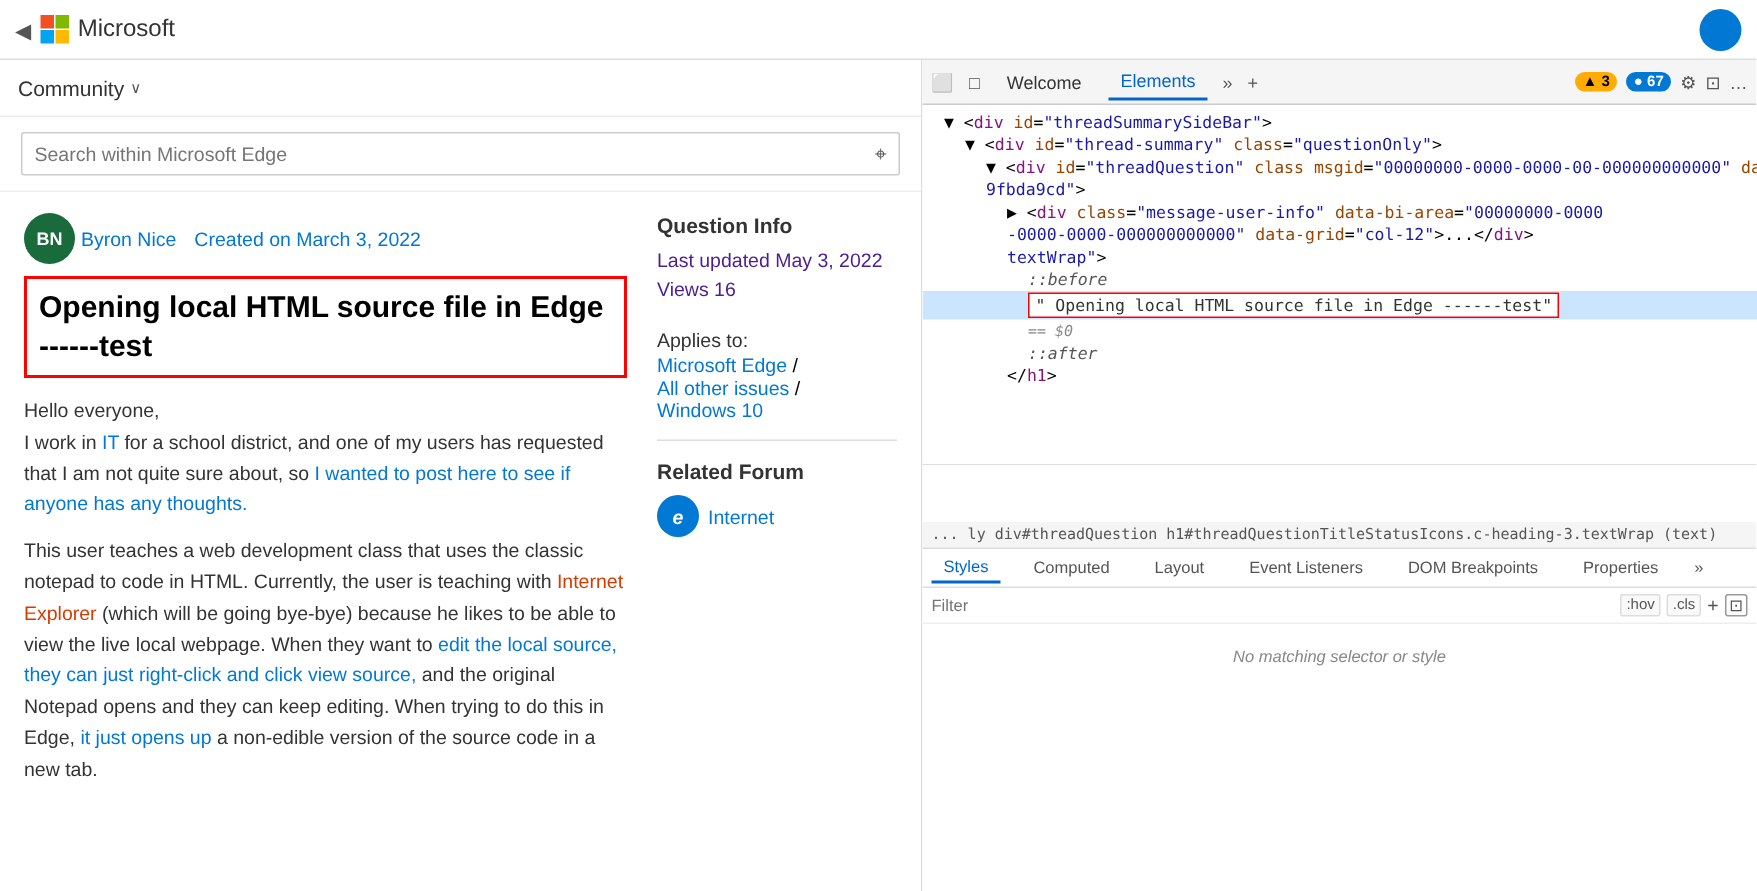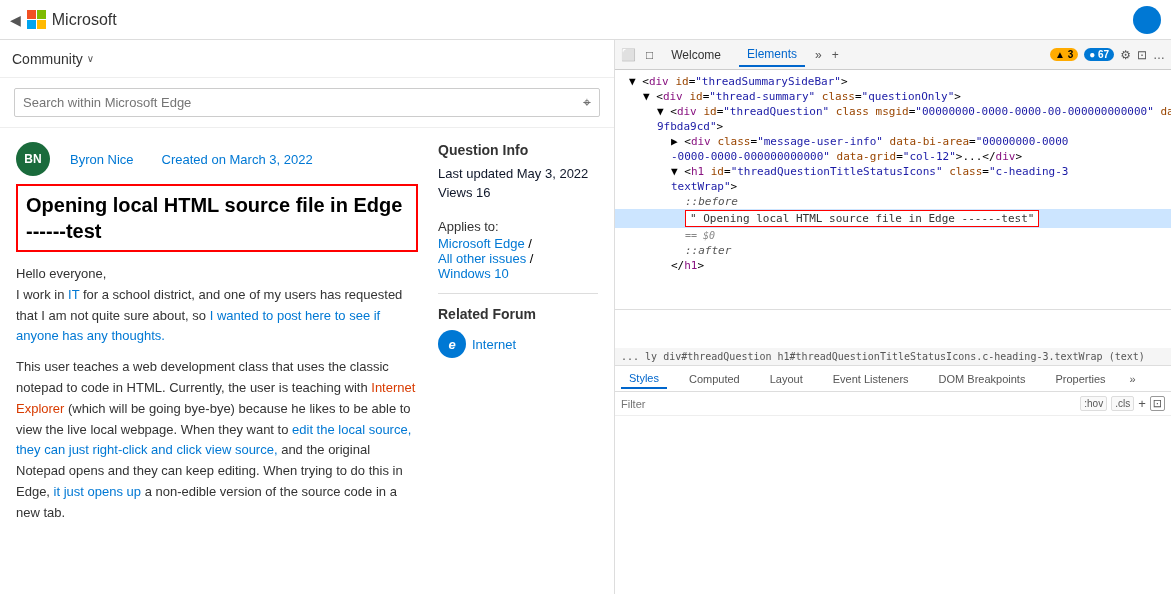--- a/index.html
+++ b/index.html
@@ -37,35 +37,35 @@
     .search-bar { padding: 10px 14px; border-bottom: 1px solid #eee; flex-shrink: 0; }
     .search-input-wrapper { display: flex; align-items: center; border: 1px solid #ccc; border-radius: 2px; padding: 5px 8px; background: #fff; }
     .search-input { border: none; outline: none; flex: 1; font-size: 13px; color: #555; background: transparent; }
     .search-icon-text { font-size: 14px; color: #555; }
 
     
     .article-area { flex: 1; overflow-y: auto; padding: 14px 16px; display: flex; gap: 20px; }
 
     
     .question-content { flex: 1; }
-    .author-row { display: flex; align-items: center; gap: 20px; margin-bottom: 8px; }
+    .author-row { display: flex; align-items: center; gap: 4px; margin-bottom: 8px; }
     .author-avatar { width: 34px; height: 34px; border-radius: 50%; background: #1a6b3c; display: flex; align-items: center; justify-content: center; color: #fff; font-size: 12px; font-weight: bold; flex-shrink: 0; }
     .author-name { color: #0078d4; font-size: 13px; cursor: pointer; }
     .author-date { color: #0078d4; font-size: 13px; margin-left: 8px; }
     .question-title { border: 2px solid red; padding: 6px 8px; margin-bottom: 12px; }
     .question-title h1 { font-size: 20px; font-weight: 600; color: #000; line-height: 1.3; }
     .question-body { font-size: 13px; color: #333; line-height: 1.6; }
     .question-body p { margin-bottom: 10px; }
     .link-text { color: #0078d4; cursor: pointer; }
     .highlight-orange { color: #d83b01; }
 
     
     .sidebar-info { width: 160px; flex-shrink: 0; font-size: 13px; }
     .sidebar-info h3 { font-size: 14px; font-weight: 600; color: #333; margin-bottom: 8px; }
-    .info-item { margin-bottom: 4px; color: #0f172a; }
+    .info-item { margin-bottom: 4px; color: #4c1d95; }
     .info-label { color: #333; margin-bottom: 2px; }
     .info-link { color: #0078d4; cursor: pointer; }
     .divider-line { border: none; border-top: 1px solid #ddd; margin: 12px 0; }
     .related-forum-icon { width: 24px; height: 24px; background: #0078d4; border-radius: 50%; display: flex; align-items: center; justify-content: center; color: #fff; font-size: 10px; margin-right: 6px; }
     .related-item { display: flex; align-items: center; }
 
     
     .right-panel { flex: 1; display: flex; flex-direction: column; background: #fff; overflow: hidden; font-size: 11px; }
     .devtools-top-bar { display: flex; align-items: center; height: 30px; background: #f5f5f5; border-bottom: 1px solid #ccc; padding: 0 6px; gap: 10px; }
     .devtools-tab { padding: 4px 8px; font-size: 12px; cursor: pointer; color: #333; }
@@ -229,23 +229,20 @@
       <div class="tree-line indent-3" style="padding-left:42px;">
         <span class="attr-val">9fbda9cd"</span>&gt;
       </div>
       <div class="tree-line indent-4">
         ▶ &lt;<span class="tag-color">div</span> <span class="attr-name">class</span>=<span class="attr-val">"message-user-info"</span> <span class="attr-name">data-bi-area</span>=<span class="attr-val">"00000000-0000</span>
       </div>
       <div class="tree-line indent-4">
         <span class="attr-val">-0000-0000-000000000000"</span> <span class="attr-name">data-grid</span>=<span class="attr-val">"col-12"</span>&gt;...&lt;/<span class="tag-color">div</span>&gt;
       </div>
       <div class="tree-line indent-4">
-        ▼ &lt;<span class="tag-color">h1</span> <span class="attr-name">id</span>=<span class="attr-val">"threadQuestionTitleStatusIcons"</span> <span class="attr-name">class</span>=<span class="attr-val">"c-heading-3</span>
-      </div>
-      <div class="tree-line indent-4">
         <span class="attr-val">textWrap"</span>&gt;
       </div>
       <div class="tree-line indent-5">
         <span class="pseudo">::before</span>
       </div>
       <div class="tree-line indent-5 selected" style="position:relative;">
         <span style="display:inline-block; border: 1.5px solid red; background: #fff; padding: 1px 4px; font-family: monospace; font-size: 11px; color:#333;">
           " Opening local HTML source file in Edge ------test"
         </span>
       </div>
@@ -277,16 +274,17 @@
     <div class="filter-row">
       <input class="filter-input" type="text" placeholder="Filter" style="">
       <div class="hov-cls-buttons">
         <span class="hov-btn">:hov</span>
         <span class="hov-btn">.cls</span>
         <span class="plus-icon-btn">+</span>
         <span class="file-icon-btn">⊡</span>
       </div>
     </div>
 
+    <div class="no-style-msg">No matching selector or style</div>
 
   </div>
 
 </div>
 
 </body></html>

